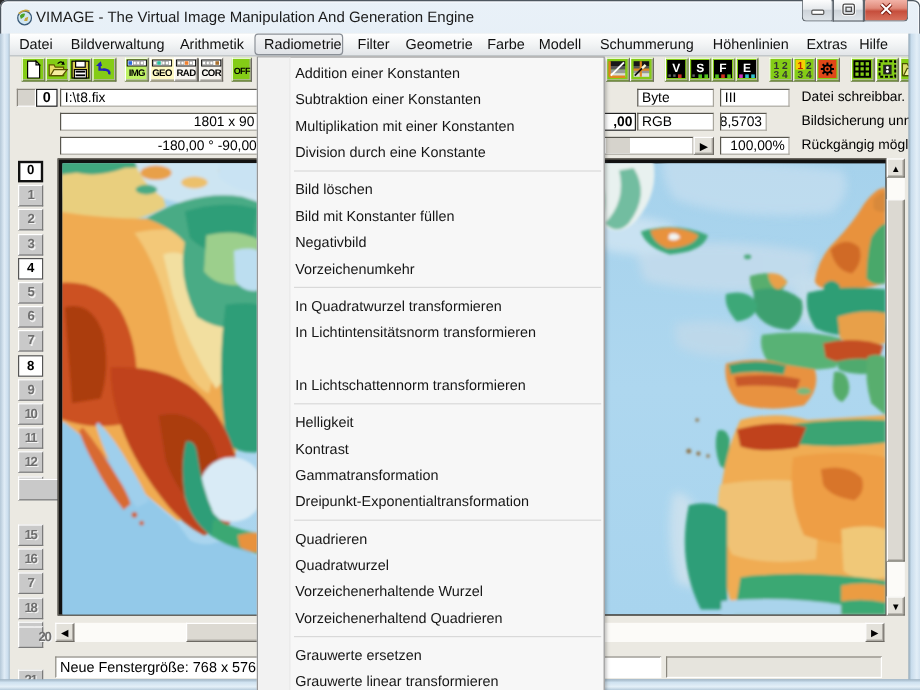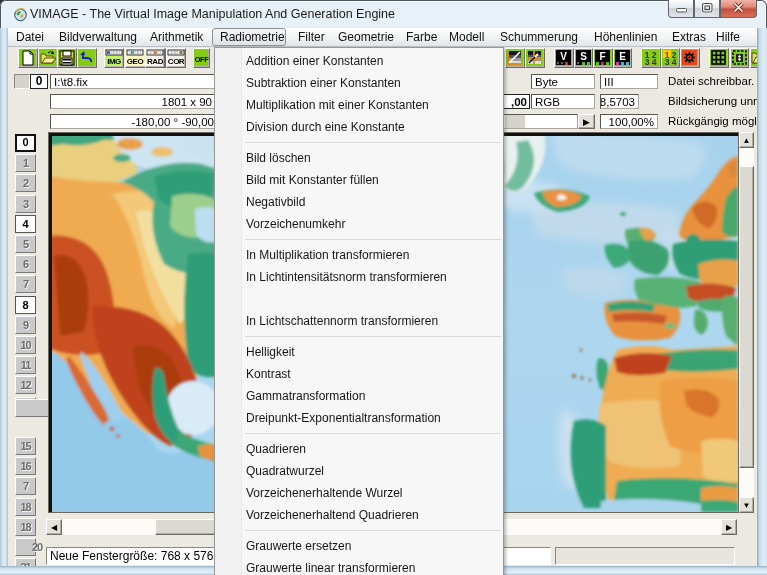--- a/index.html
+++ b/index.html
@@ -270,21 +270,21 @@
 <div class="sb" style="top:336.0px;">10</div>
 <div class="sb" style="top:356.2px;">11</div>
 <div class="sb" style="top:376.4px;">12</div>
 <div class="sb" style="top:396.6px;">13</div>
 <div class="sb" style="top:399px;padding-left:34px;">14</div>
 <div class="sb" style="top:437.0px;">15</div>
 <div class="sb" style="top:457.2px;">16</div>
 <div class="sb" style="top:477.4px;">7</div>
 <div class="sb" style="top:497.6px;">18</div>
 <div class="sb" style="top:517.8px;">18</div>
-<div class="sb" style="top:538.0px;padding-left:16px;">20</div>
+<div class="sb" style="top:522px;padding-left:16px;">20</div>
 <div class="sb" style="top:558.2px;">21</div>
 </div>
 <div id="mapwrap" class="abs" style="left:48px;top:132px;width:691px;height:381px;background:#111;border:1px solid #6a675e">
 <svg class="abs" style="left:3px;top:3px" width="686" height="376" viewBox="0 0 686 376">
 <defs>
         <filter id="bl1" x="-30%" y="-30%" width="160%" height="160%">
           <feGaussianBlur stdDeviation="1.5"></feGaussianBlur>
         </filter>
 <filter id="bl3" x="-30%" y="-30%" width="160%" height="160%">
           <feGaussianBlur stdDeviation="4"></feGaussianBlur>
@@ -410,21 +410,21 @@
 <div class="ddi" style="top:2px">Addition einer Konstanten</div>
 <div class="ddi" style="top:24px">Subtraktion einer Konstanten</div>
 <div class="ddi" style="top:46px">Multiplikation mit einer Konstanten</div>
 <div class="ddi" style="top:68px">Division durch eine Konstante</div>
 <div class="ddsep" style="top:94px"></div>
 <div class="ddi" style="top:99px">Bild löschen</div>
 <div class="ddi" style="top:121px">Bild mit Konstanter füllen</div>
 <div class="ddi" style="top:143px">Negativbild</div>
 <div class="ddi" style="top:165px">Vorzeichenumkehr</div>
 <div class="ddsep" style="top:191px"></div>
-<div class="ddi" style="top:196px">In Multiplikation transformieren</div>
+<div class="ddi" style="top:196px">In Quadratwurzel transformieren</div>
 <div class="ddi" style="top:218px">In Lichtintensitätsnorm transformieren</div>
 <div class="ddi" style="top:262px">In Lichtschattennorm transformieren</div>
 <div class="ddsep" style="top:288px"></div>
 <div class="ddi" style="top:293px">Helligkeit</div>
 <div class="ddi" style="top:315px">Kontrast</div>
 <div class="ddi" style="top:337px">Gammatransformation</div>
 <div class="ddi" style="top:359px">Dreipunkt-Exponentialtransformation</div>
 <div class="ddsep" style="top:385px"></div>
 <div class="ddi" style="top:390px">Quadrieren</div>
 <div class="ddi" style="top:412px">Quadratwurzel</div>

